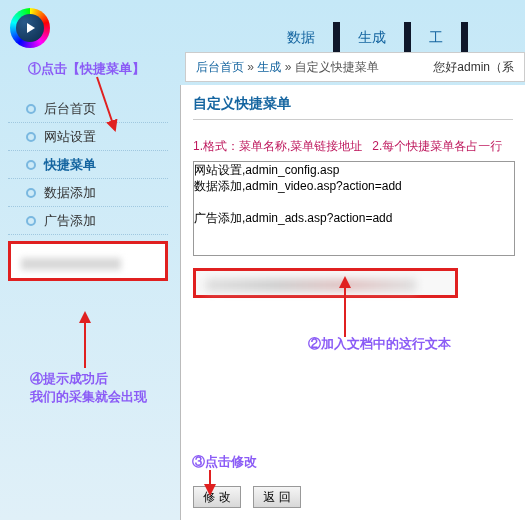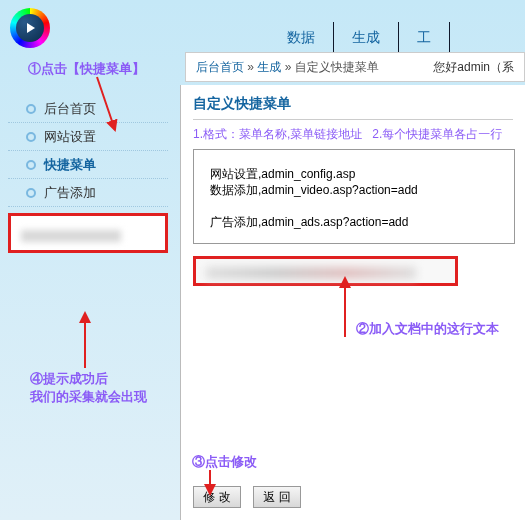--- a/index.html
+++ b/index.html
@@ -5,35 +5,35 @@
 *{margin:0;padding:0;box-sizing:border-box;font-family:"Microsoft YaHei",Arial,sans-serif;}
 body{width:525px;height:520px;background:linear-gradient(to bottom,#c5e8f7 0%,#e0f0f8 100%);overflow:hidden;position:relative;}
 .logo-area{position:absolute;left:10px;top:8px;display:flex;align-items:center;}
 .logo-circle{width:40px;height:40px;border-radius:50%;background:conic-gradient(#ff0 0deg,#f00 72deg,#f0f 144deg,#00f 216deg,#0ff 288deg,#0f0 360deg);display:flex;align-items:center;justify-content:center;}
 .logo-inner{width:28px;height:28px;border-radius:50%;background:radial-gradient(circle at 30% 30%,#2a5a8a,#0a2a4a);display:flex;align-items:center;justify-content:center;}
 .logo-play{width:0;height:0;border-left:8px solid #fff;border-top:5px solid transparent;border-bottom:5px solid transparent;margin-left:2px;}
 .logo-text{margin-left:6px;}
 .logo-max{font-size:20px;font-weight:bold;font-style:italic;color:#1a3a5a;letter-spacing:-1px;}
 .logo-slogan{font-size:9px;color:#3a6a9a;}
 .topnav{position:absolute;top:22px;left:205px;display:flex;height:30px;}
-.topnav-item{padding:0 18px;line-height:30px;font-size:14px;color:#1565a0;border-right:1px solid #0f172a;cursor:pointer;}
+.topnav-item{padding:0 18px;line-height:30px;font-size:14px;color:#1565a0;border-right:7px solid #0f172a;cursor:pointer;}
 .topnav-item.active{background:linear-gradient(to bottom,#3a95d8,#1570b8);color:#fff;border-radius:4px 4px 0 0;border:none;margin-top:32px;}
 .breadcrumb-bar{position:absolute;top:52px;left:185px;right:0;height:30px;background:#fff;border:1px solid #ccc;display:flex;align-items:center;padding:0 10px;font-size:12px;color:#555;}
 .breadcrumb-bar a{color:#1565a0;text-decoration:none;}
 .greet{margin-left:auto;color:#333;}
 .sidebar{position:absolute;left:8px;top:95px;width:160px;}
 .sidebar-item{display:flex;align-items:center;height:28px;padding-left:18px;font-size:13px;border-bottom:1px dotted #a0c8e0;color:#333;cursor:pointer;}
 .sidebar-item.active{color:#1565a0;font-weight:bold;}
 .sidebar-item::before{content:"";width:6px;height:6px;border:2px solid #7ab8e0;border-radius:50%;margin-right:8px;}
 .sidebar-blur{margin-top:6px;height:40px;background:#fff;border:3px solid #e02020;position:relative;}
 .sidebar-blur-inner{position:absolute;left:10px;top:14px;width:100px;height:12px;background:#d8d8d8;filter:blur(3px);}
 .main{position:absolute;left:180px;top:85px;right:0;bottom:0;background:#fff;border-left:1px solid #bbb;padding:10px 12px;}
 .page-title{color:#1565a0;font-size:14px;font-weight:bold;border-bottom:1px solid #ccc;padding-bottom:6px;}
-.hint{font-size:12px;color:#8b5cf6;margin-top:6px;}
-.textarea{width:322px;height:95px;margin-top:6px;border:1px solid #999;padding:16px;font-size:12px;line-height:16px;font-family:inherit;resize:none;}
+.hint{font-size:12px;color:#be185d;margin-top:18px;}
+.textarea{width:322px;height:95px;margin-top:6px;border:1px solid #999;padding:0;font-size:12px;line-height:16px;font-family:inherit;resize:none;}
 .blur-box{margin-top:8px;width:265px;height:30px;border:3px solid #e02020;background:#f8f8f8;position:relative;}
 .blur-box span{position:absolute;left:10px;top:8px;width:210px;height:12px;background:linear-gradient(90deg,#ddd,#ccc,#e0c0c0,#ddd);filter:blur(4px);}
 .btn-row{position:absolute;bottom:12px;left:12px;display:flex;gap:12px;}
 .btn{width:48px;height:22px;background:linear-gradient(to bottom,#f5f5f5,#d8d8d8);border:1px solid #999;font-size:12px;cursor:pointer;}
 .anno{position:absolute;color:#8b5cf6;font-size:13px;font-weight:bold;}
 .arrow{position:absolute;}
 .arrow svg{overflow:visible;}
 </style>
 </head>
 <body>
@@ -57,20 +57,21 @@
   <a>后台首页</a>&nbsp;»&nbsp;
   <a>生成</a>&nbsp;»&nbsp;
   <span>自定义快捷菜单</span>
   <span class="greet">您好admin（系</span>
 </div>
 
 <div class="sidebar">
   <div class="sidebar-item">后台首页</div>
   <div class="sidebar-item">网站设置</div>
   <div class="sidebar-item active">快捷菜单</div>
+  <div class="sidebar-item">数据添加</div>
   <div class="sidebar-item">广告添加</div>
   <div class="sidebar-blur">
       <div class="sidebar-blur-inner"></div>
     </div>
 </div>
 
 <div class="main">
   <div class="page-title">自定义快捷菜单</div>
   <div class="hint"><span>1.格式：菜单名称,菜单链接地址</span>&nbsp;&nbsp;&nbsp;<span>2.每个快捷菜单各占一行</span></div>
   <textarea class="textarea" style="">网站设置,admin_config.asp
@@ -91,21 +92,21 @@
   <svg width="40" height="60">
       <defs>
         <marker id="ah1" markerWidth="6" markerHeight="6" refX="5" refY="3" orient="auto">
           <path d="M0,0 L6,3 L0,6 Z" fill="#e02020"></path>
         </marker>
       </defs>
       <path d="M2,2 L20,55" stroke="#e02020" stroke-width="2" fill="none" marker-end="url(#ah1)"></path>
     </svg>
 </div>
 
-<div class="anno" style="left:308px;top:320px;margin-left:48px;">②加入文档中的这行文本</div>
+<div class="anno" style="left:308px;top:335px;">②加入文档中的这行文本</div>
 <div class="arrow" style="left:330px;top:275px;">
   <svg width="30" height="65">
       <defs>
         <marker id="ah2" markerWidth="6" markerHeight="6" refX="5" refY="3" orient="auto">
           <path d="M0,0 L6,3 L0,6 Z" fill="#e02020"></path>
         </marker>
       </defs>
       <path d="M15,62 L15,3" stroke="#e02020" stroke-width="2" fill="none" marker-end="url(#ah2)"></path>
     </svg>
 </div>

